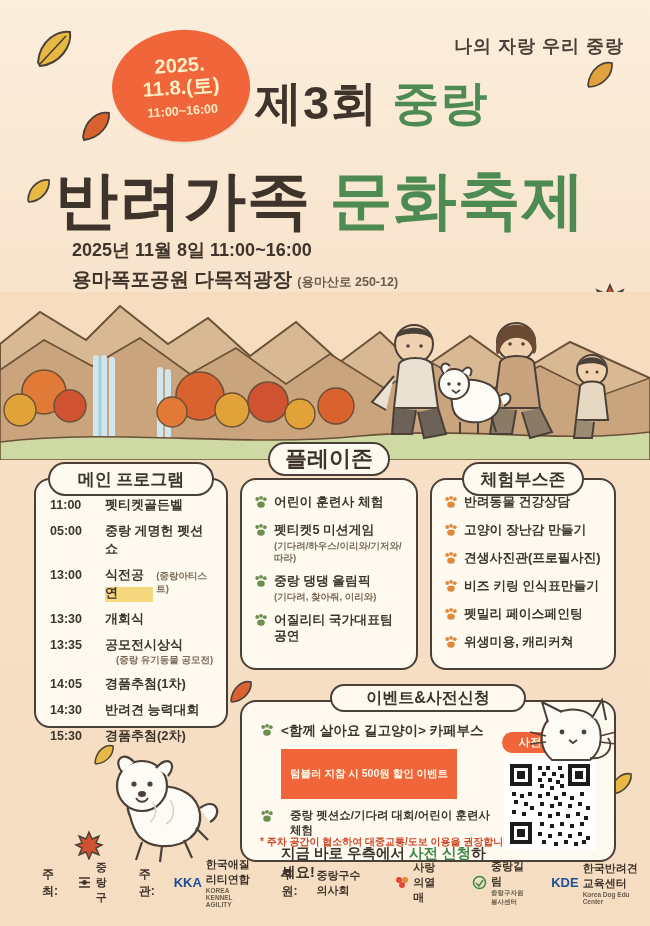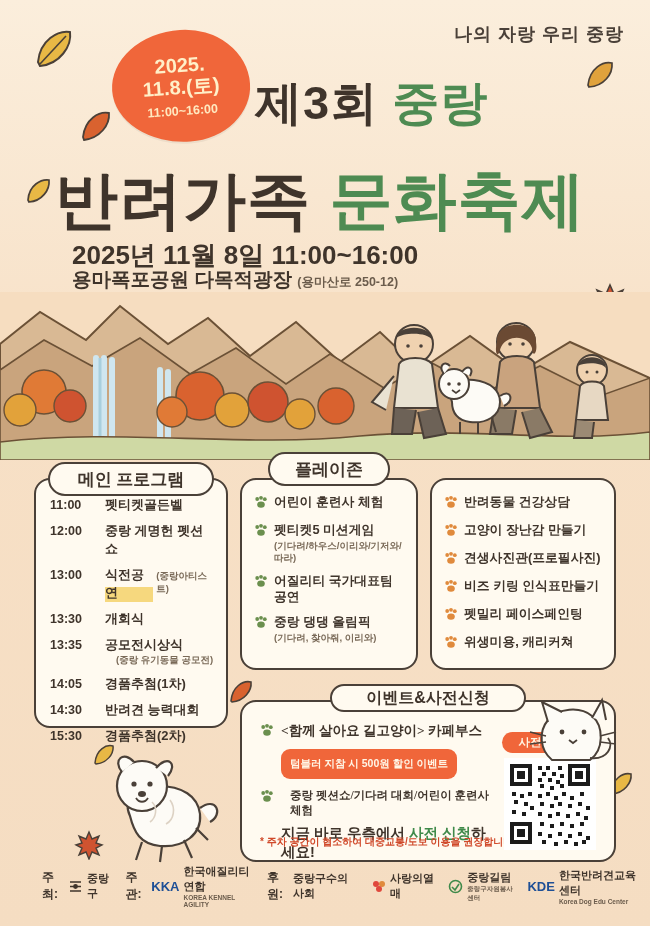--- a/index.html
+++ b/index.html
@@ -17,21 +17,21 @@
     background: linear-gradient(180deg,#fbeedc 0%, #f7e0c6 42%, #f5ddc2 100%);
     overflow: hidden;
   }
 
   
   .leaf { position: absolute; pointer-events: none; }
   .leaf svg { display: block; }
 
   
   .tagline {
-    position: absolute; right: 26px; top: 22px;
+    position: absolute; right: 26px; top: 34px;
     font-size: 18px; font-weight: bold; color: #4a4038;
     letter-spacing: 1px;
     margin-left: 28px;
   }
   .datebadge {
     position: absolute; left: 112px; top: 30px;
     width: 138px; height: 112px;
     background: #f0663a;
     border-radius: 52% 48% 46% 54% / 50% 52% 48% 50%;
     color: #fff7e8;
@@ -51,21 +51,21 @@
   .title1 .green { color: #4e8b52; }
   .title2 {
     position: absolute; left: 55px; top: 158px;
     font-size: 63px; font-weight: bold; color: #3f342b; letter-spacing: 1px;
     white-space: nowrap;
   }
   .title2 .green { color: #4e8b52; }
 
   .subline1 {
     position: absolute; left: 72px; top: 238px;
-    font-size: 26px; font-weight: bold; color: #3f342b; text-align: center;
+    font-size: 18px; font-weight: bold; color: #3f342b; text-align: center;
   }
   .subline2 {
     position: absolute; left: 72px; top: 266px;
     font-size: 19.5px; font-weight: bold; color: #3f342b;
   }
   .subline2 .addr { font-size: 12.5px; font-weight: bold; color: #6b5c4c; }
 
   
   .scene { position: absolute; left: 0; top: 292px; width: 650px; height: 168px; overflow: hidden; }
 
@@ -84,21 +84,21 @@
     color: #3f342b;
     font-weight: bold;
     display: flex; align-items: center; justify-content: center;
     z-index: 3;
   }
 
   #panel-main { left: 34px; top: 478px; width: 194px; height: 250px; }
   #title-main { left: 48px; top: 462px; width: 166px; height: 34px; font-size: 17px; }
 
   #panel-play { left: 240px; top: 478px; width: 178px; height: 192px; }
-  #title-play { left: 268px; top: 452px; width: 122px; height: 34px; font-size: 17px; }
+  #title-play { left: 268px; top: 442px; width: 122px; height: 34px; font-size: 22px; }
 
   #panel-exp { left: 430px; top: 478px; width: 186px; height: 192px; }
   #title-exp { left: 462px; top: 462px; width: 122px; height: 34px; font-size: 17px; }
 
   #panel-event { left: 240px; top: 700px; width: 376px; height: 162px; }
   #title-event { left: 330px; top: 684px; width: 196px; height: 28px; font-size: 16px; }
 
   .sched { position: absolute; left: 14px; top: 16px; right: 11px; }
   .sched-row { display: flex; align-items: baseline; margin-bottom: 8px; }
   .sched-time { width: 46px; flex: 0 0 46px; font-size: 12.5px; color: #3f342b; font-weight: bold; }
@@ -107,43 +107,43 @@
   .sched-note { font-size: 9.5px; font-weight: bold; color: #7a6a58; margin-left: 3px; }
 
   .blist { position: absolute; left: 12px; top: 14px; right: 8px; }
   .bitem { display: flex; align-items: flex-start; margin-bottom: 9px; }
   .paw { flex: 0 0 15px; margin-top: 1px; }
   .btext { font-size: 12.8px; font-weight: bold; color: #3f342b; margin-left: 5px; line-height: 1.25; }
   .bsub { display: block; font-size: 9.5px; color: #7a6a58; font-weight: bold; margin-top: 2px; }
 
   .ev { position: absolute; left: 18px; top: 20px; width: 230px; }
   .ev-row { display: flex; align-items: flex-start; margin-bottom: 6px; }
-  .ev-text { font-size: 13.5px; font-weight: bold; color: #3f342b; margin-left: 6px; font-family: Liberation Serif, serif; }
+  .ev-text { font-size: 13.5px; font-weight: bold; color: #3f342b; margin-left: 6px; }
   .ev-chip {
     display: inline-block; background: #f0663a; color: #fff6e6;
-    font-size: 10.5px; font-weight: bold; border-radius: 9px;
-    padding: 8px 9px; margin: 2px 0 9px 21px;
+    font-size: 10.5px; font-weight: bold; border-radius: 0;
+    padding: 18px 9px; margin: 2px 0 9px 21px;
   }
   .ev-cta { font-size: 14.5px; font-weight: bold; color: #3f342b; margin: 1px 0 0 21px; }
   .ev-cta .green { color: #3f8a4a; }
   .ev-foot {
     position: absolute; left: 18px; bottom: 11px;
     font-size: 10px; font-weight: bold; color: #d0492a;
   }
 
   .qrbox { position: absolute; right: 16px; top: 30px; width: 96px; text-align: center; }
   .qr-cap {
     background: #f0663a; color: #fff3e0; font-size: 11.5px; font-weight: bold;
     border-radius: 12px; padding: 3px 0; margin-bottom: 5px;
   }
   .qr { width: 92px; height: 92px; background: #fff; margin: 0 auto; }
 
   
   .footer { position: absolute; left: 0; bottom: 0; width: 650px; height: 56px; }
-  .foot-row { position: absolute; left: 42px; bottom: 18px; display: flex; align-items: center; gap: 2px; font-size: 11.5px; font-weight: bold; color: #3f342b; }
+  .foot-row { position: absolute; left: 42px; bottom: 18px; display: flex; align-items: center; gap: 16px; font-size: 11.5px; font-weight: bold; color: #3f342b; }
   .flabel { font-size: 12px; font-weight: bold; color: #3f342b; }
   .forg { display: flex; align-items: center; gap: 4px; margin-right: 11px; }
   .forg .nm { font-size: 11px; font-weight: bold; color: #3f342b; }
   .forg .nm small { display: block; font-size: 6.5px; color: #6b5c4c; font-weight: bold; }
   .logo-sq { width: 15px; height: 15px; }
 </style>
 </head>
 <body>
 
 <div class="poster">
@@ -294,21 +294,21 @@
   </div>
 
   <div class="panel-title" id="title-main">메인 프로그램</div>
   <div class="panel" id="panel-main">
     <div class="sched">
       <div class="sched-row">
         <div class="sched-time">11:00</div>
         <div class="sched-label">펫티켓골든벨</div>
       </div>
       <div class="sched-row">
-        <div class="sched-time">12:00</div>
+        <div class="sched-time">05:00</div>
         <div class="sched-label">중랑 게명헌 펫션쇼</div>
       </div>
       <div class="sched-row">
         <div class="sched-time">13:00</div>
         <div class="sched-label hl">식전공연</div>
         <div class="sched-note">(중랑아티스트)</div>
       </div>
       <div class="sched-row">
         <div class="sched-time">13:30</div>
         <div class="sched-label">개회식</div>
@@ -363,39 +363,40 @@
       </div>
       <div class="bitem">
         <span class="paw">
           <svg width="14" height="14" viewBox="0 0 14 14">
               <circle cx="3.2" cy="4" r="1.9" fill="#6b8f4e"></circle>
               <circle cx="7" cy="2.8" r="1.9" fill="#6b8f4e"></circle>
               <circle cx="10.8" cy="4.2" r="1.9" fill="#6b8f4e"></circle>
               <ellipse cx="7" cy="9.6" rx="3.8" ry="3.2" fill="#6b8f4e"></ellipse>
             </svg>
         </span>
-        <span class="btext">어질리티 국가대표팀 공연</span>
+        <span class="btext">
+          <span>중랑 댕댕 올림픽</span>
+          <span class="bsub">(기다려, 찾아줘, 이리와)</span>
+        </span>
       </div>
       <div class="bitem">
         <span class="paw">
           <svg width="14" height="14" viewBox="0 0 14 14">
               <circle cx="3.2" cy="4" r="1.9" fill="#6b8f4e"></circle>
               <circle cx="7" cy="2.8" r="1.9" fill="#6b8f4e"></circle>
               <circle cx="10.8" cy="4.2" r="1.9" fill="#6b8f4e"></circle>
               <ellipse cx="7" cy="9.6" rx="3.8" ry="3.2" fill="#6b8f4e"></ellipse>
             </svg>
         </span>
-        <span class="btext">
-          <span>중랑 댕댕 올림픽</span>
-          <span class="bsub">(기다려, 찾아줘, 이리와)</span>
-        </span>
+        <span class="btext">어질리티 국가대표팀 공연</span>
       </div>
     </div>
   </div>
 
+  <div class="panel-title" id="title-exp">체험부스존</div>
   <div class="panel" id="panel-exp">
     <div class="blist">
       <div class="bitem">
         <span class="paw">
           <svg width="14" height="14" viewBox="0 0 14 14">
               <circle cx="3.2" cy="4" r="1.9" fill="#e08a3c"></circle>
               <circle cx="7" cy="2.8" r="1.9" fill="#e08a3c"></circle>
               <circle cx="10.8" cy="4.2" r="1.9" fill="#e08a3c"></circle>
               <ellipse cx="7" cy="9.6" rx="3.8" ry="3.2" fill="#e08a3c"></ellipse>
             </svg>

